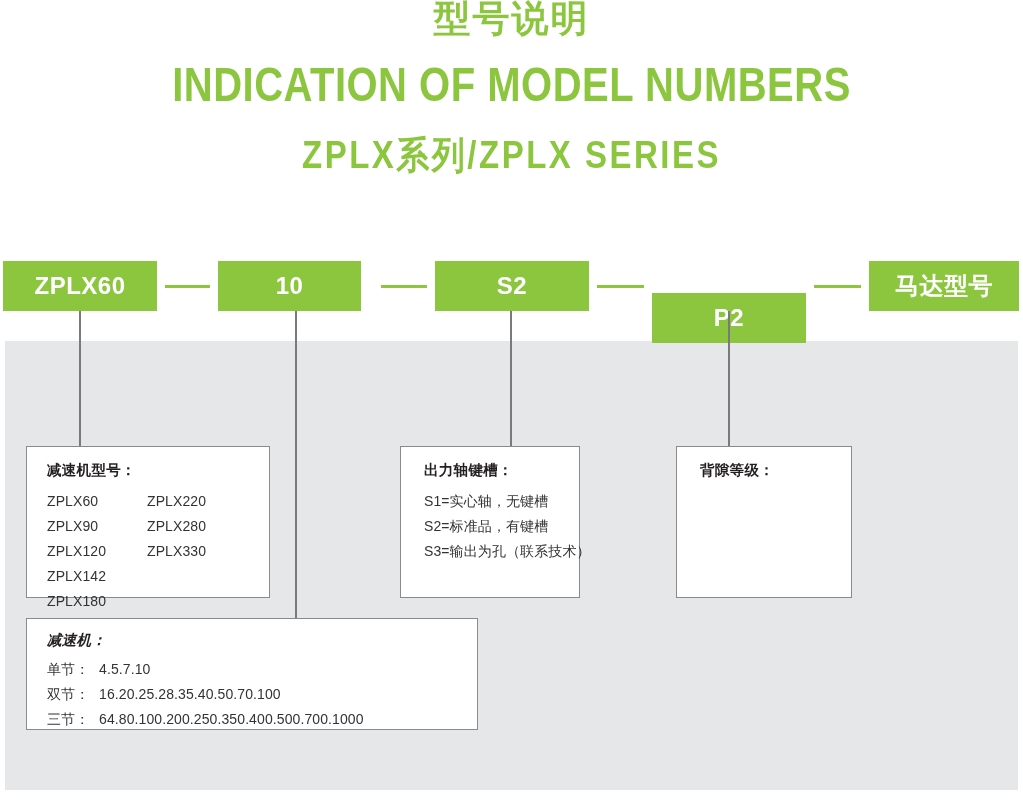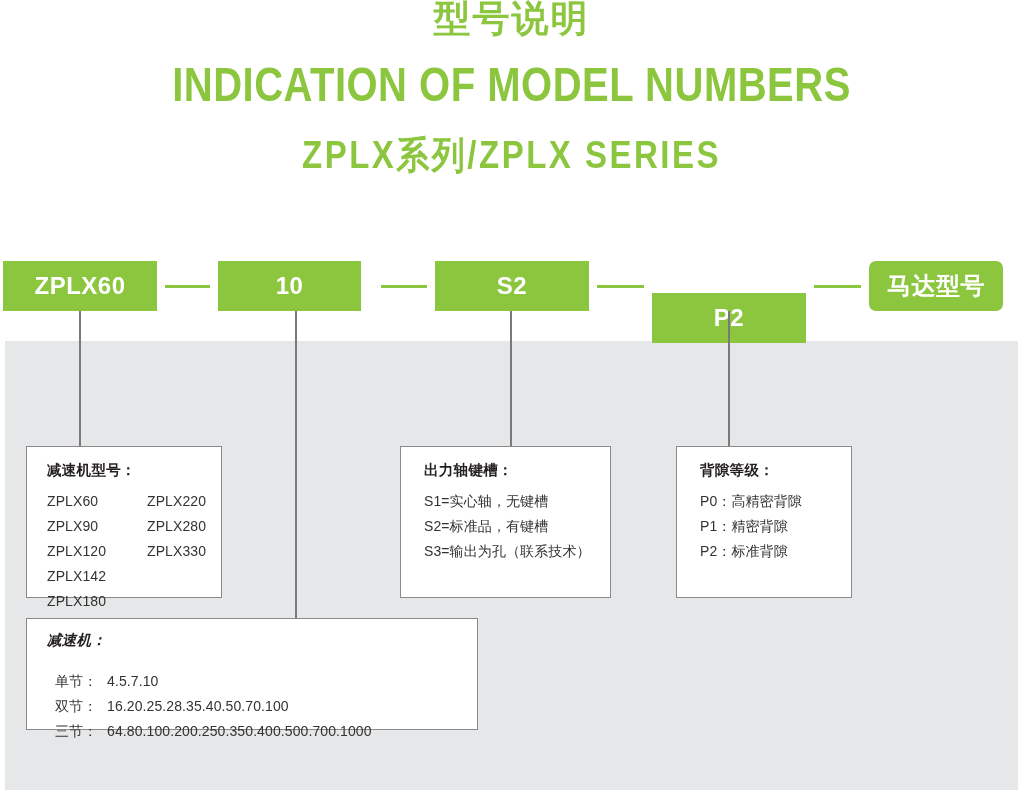--- a/index.html
+++ b/index.html
@@ -99,35 +99,35 @@
     letter-spacing: 0.3px;
   }
   .info-line {
     font-size: 14px;
     color: #333333;
     white-space: pre;
     letter-spacing: 0.1px;
   }
 
   
-  #info-box-1 { left: 26px; top: 446px; width: 196px; height: 152px; padding-left: 25px; }
+  #info-box-1 { left: 26px; top: 446px; width: 244px; height: 152px; padding-left: 25px; }
   #info-box-1 .info-title { position: absolute; left: 20px; top: 14px; }
   #info-box-1 .col-a { position: absolute; left: 20px; top: 42px; }
   #info-box-1 .col-b { position: absolute; left: 120px; top: 42px; }
   #info-box-1 .info-line { display: block; line-height: 25px; }
 
   
   #info-box-2 { left: 26px; top: 618px; width: 452px; height: 112px; }
   #info-box-2 .info-title { position: absolute; left: 20px; top: 12px; font-style: italic; }
-  #info-box-2 .rows { position: absolute; left: 20px; top: 50px; margin-left: 8px; }
+  #info-box-2 .rows { position: absolute; left: 20px; top: 38px; }
   #info-box-2 .info-line { display: block; line-height: 25px; }
   .lbl { display: inline-block; width: 52px; }
 
   
-  #info-box-3 { left: 400px; top: 446px; width: 211px; height: 152px; }
+  #info-box-3 { left: 400px; top: 446px; width: 180px; height: 152px; }
   #info-box-3 .info-title { position: absolute; left: 23px; top: 14px; }
   #info-box-3 .rows { position: absolute; left: 23px; top: 42px; }
   #info-box-3 .info-line { display: block; line-height: 25px; }
 
   
   #info-box-4 { left: 676px; top: 446px; width: 176px; height: 152px; }
   #info-box-4 .info-title { position: absolute; left: 23px; top: 14px; }
   #info-box-4 .rows { position: absolute; left: 23px; top: 42px; }
   #info-box-4 .info-line { display: block; line-height: 25px; }
 </style>
@@ -139,21 +139,21 @@
   <div id="title-en">INDICATION OF MODEL NUMBERS</div>
   <div id="title-series">ZPLX系列/ZPLX SERIES</div>
 </div>
 
 <div id="grey-panel"></div>
 
 <div class="code-box" id="code-box-0" style="left: 3px; width: 154px;">ZPLX60</div>
 <div class="code-box" id="code-box-1" style="left: 218px; width: 143px;">10</div>
 <div class="code-box" id="code-box-2" style="left: 435px; width: 154px;">S2</div>
 <div class="code-box" id="code-box-3" style="left: 652px; width: 154px; margin-top: 32px;">P2</div>
-<div class="code-box" id="code-box-4" style="left: 869px; width: 134px; border-radius: 7px;">马达型号</div>
+<div class="code-box" id="code-box-4" style="left: 869px; width: 150px;">马达型号</div>
 
 <div class="connector-dash" id="connector-dash-0" style="left: 165px; width: 45px;"></div>
 <div class="connector-dash" id="connector-dash-1" style="left: 381px; width: 46px;"></div>
 <div class="connector-dash" id="connector-dash-2" style="left: 597px; width: 47px;"></div>
 <div class="connector-dash" id="connector-dash-3" style="left: 814px; width: 47px;"></div>
 
 <div class="leader" id="leader-0" style="left: 79px; top: 311px; height: 135px;"></div>
 <div class="leader" id="leader-1" style="left: 295px; top: 311px; height: 307px;"></div>
 <div class="leader" id="leader-2" style="left: 510px; top: 311px; height: 135px;"></div>
 <div class="leader" id="leader-3" style="left: 728px; top: 311px; height: 135px;"></div>
@@ -187,18 +187,13 @@
   <div class="info-title">出力轴键槽：</div>
   <div class="rows">
     <span class="info-line">S1=实心轴，无键槽</span>
     <span class="info-line">S2=标准品，有键槽</span>
     <span class="info-line">S3=输出为孔（联系技术）</span>
   </div>
 </div>
 
 <div class="info-box" id="info-box-4">
   <div class="info-title">背隙等级：</div>
-  <div class="rows">
-    <span class="info-line">P0：高精密背隙</span>
-    <span class="info-line">P1：精密背隙</span>
-    <span class="info-line">P2：标准背隙</span>
-  </div>
 </div>
 
 </body></html>

